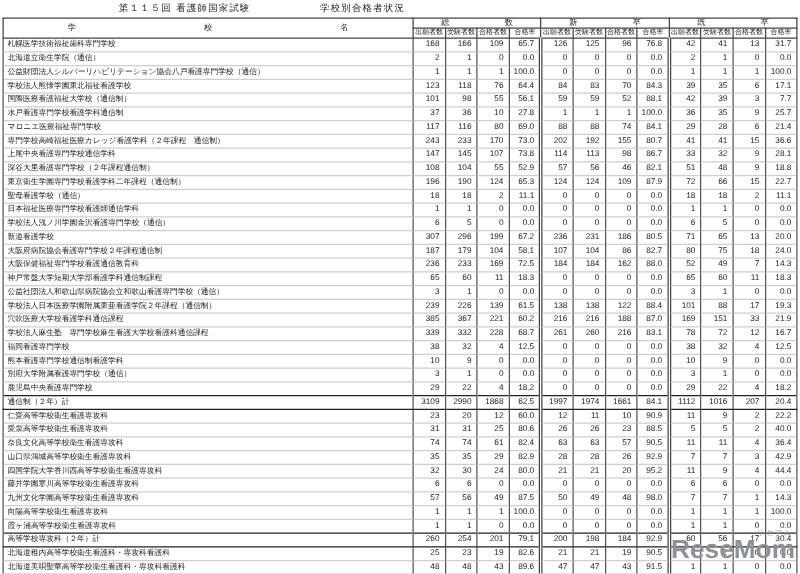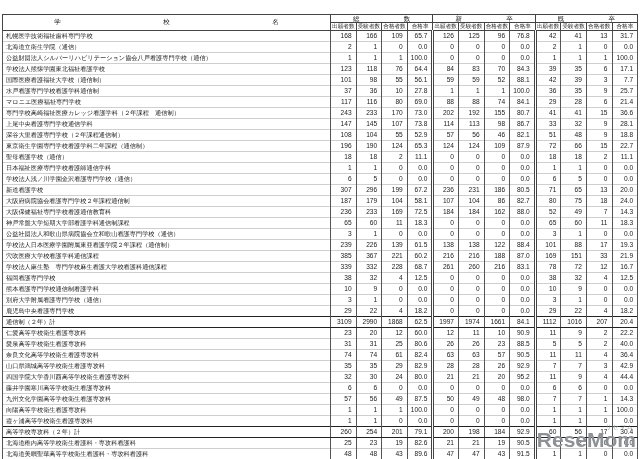--- a/index.html
+++ b/index.html
@@ -36,20 +36,25 @@
   .watermark .kana{display:block;font-size:6px;color:#9aa0a3;letter-spacing:1px;line-height:6px;
                    text-align:right;margin-right:2px;}
   .watermark .brand{font-size:21px;font-weight:bold;color:#8e9296;line-height:20px;
                     letter-spacing:0px;}
 </style>
 </head>
 <body>
 
 <div class="page">
 
+  <div class="title-row">
+    <span class="t-exam">第１１５回</span>
+    <span class="t-name">看護師国家試験</span>
+    <span class="t-report">学校別合格者状況</span>
+  </div>
 
   <table class="main">
     <colgroup>
       <col class="c-name">
       <col class="c-num">
         <col class="c-num">
         <col class="c-num">
         <col class="c-num">
       <col class="c-num">
         <col class="c-num">

